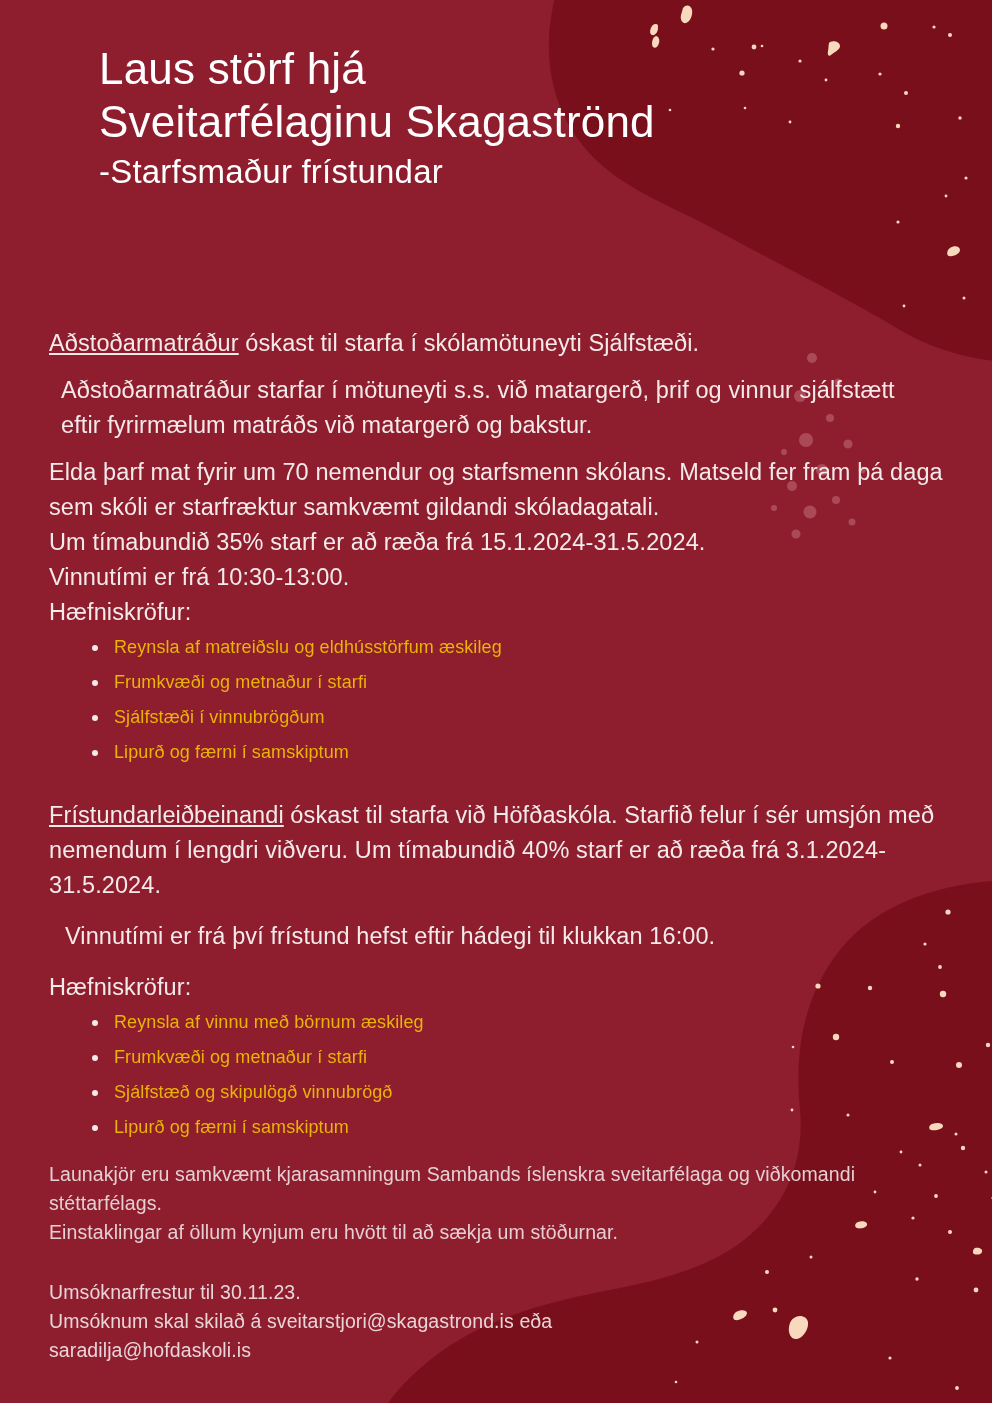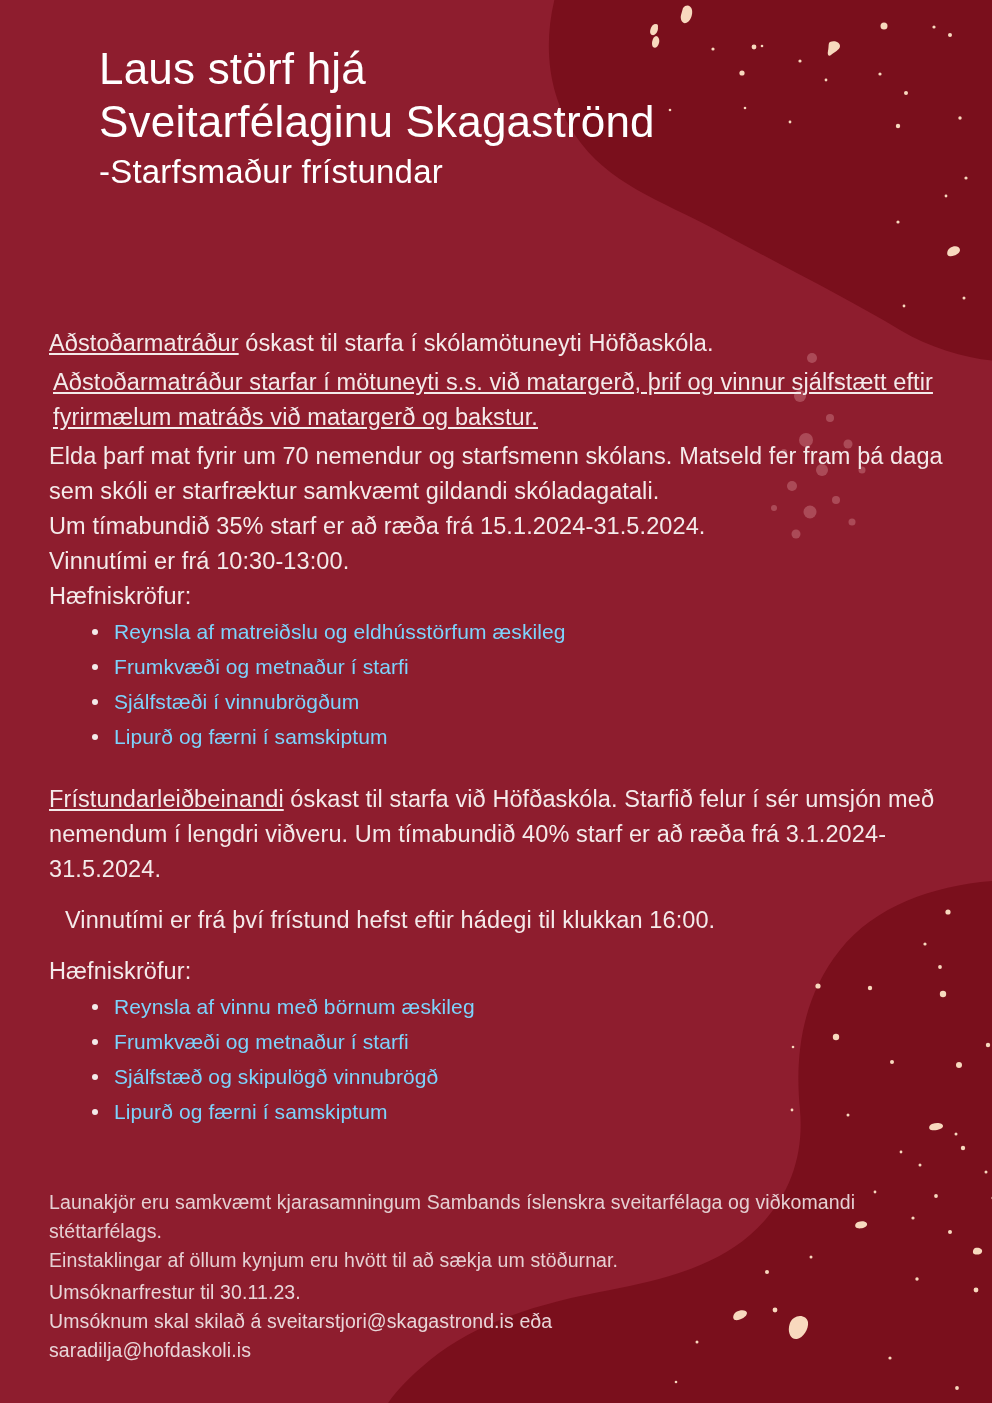--- a/index.html
+++ b/index.html
@@ -84,22 +84,22 @@
     text-decoration: underline;
     text-underline-offset: 2px;
   }
 
   .bullets {
     list-style: none;
     margin: 0;
     padding: 0 0 0 40px;
   }
   .bullets li {
-    color: #7dd3fc;
-    font-size: 21px;
+    color: #eab308;
+    font-size: 18px;
     line-height: 35px;
     font-weight: 300;
     position: relative;
     padding-left: 25px;
     letter-spacing: 0.1px;
   }
   .bullets li::before {
     content: "";
     position: absolute;
     left: 3px;
@@ -110,21 +110,20 @@
     background: #F4EAEA;
   }
   .gap-section { height: 28px; }
 
   
   .footer-block {
     position: absolute;
     left: 49px;
     top: 1160px;
     width: 880px;
-    margin-top: 28px;
   }
   .footer-text {
     color: #E5CFD2;
     font-size: 19.5px;
     line-height: 29px;
     font-weight: 300;
     letter-spacing: 0.1px;
   }
   .contact-block {
     position: absolute;
@@ -256,23 +255,23 @@
     <div class="title-block">
       <div class="title-line">Laus störf hjá</div>
       <div class="title-line">Sveitarfélaginu Skagaströnd</div>
       <div class="subtitle-line">-Starfsmaður frístundar</div>
     </div>
 
     <div class="body-block">
 
       <div>
         <p class="para" style="margin:0;">
-          <span class="lead">Aðstoðarmatráður</span><span> óskast til starfa í skólamötuneyti Höfðaskóla.</span>
+          <span class="lead">Aðstoðarmatráður</span><span> óskast til starfa í skólamötuneyti Sjálfstæði.</span>
         </p>
-        <p class="para" style="margin:4px;text-decoration:underline;">Aðstoðarmatráður starfar í mötuneyti s.s. við matargerð, þrif og vinnur sjálfstætt eftir fyrirmælum matráðs við matargerð og bakstur.</p>
+        <p class="para" style="margin:12px;">Aðstoðarmatráður starfar í mötuneyti s.s. við matargerð, þrif og vinnur sjálfstætt eftir fyrirmælum matráðs við matargerð og bakstur.</p>
         <p class="para" style="margin:0;">Elda þarf mat fyrir um 70 nemendur og starfsmenn skólans. Matseld fer fram þá daga sem skóli er starfræktur samkvæmt gildandi skóladagatali.</p>
         <p class="para" style="margin:0;">Um tímabundið 35% starf er að ræða frá 15.1.2024-31.5.2024.</p>
         <p class="para" style="margin:0;">Vinnutími er frá 10:30-13:00.</p>
         <p class="para" style="margin:0;">Hæfniskröfur:</p>
         <ul class="bullets">
           <li>Reynsla af matreiðslu og eldhússtörfum æskileg</li>
           <li>Frumkvæði og metnaður í starfi</li>
           <li>Sjálfstæði í vinnubrögðum</li>
           <li>Lipurð og færni í samskiptum</li>
         </ul>

